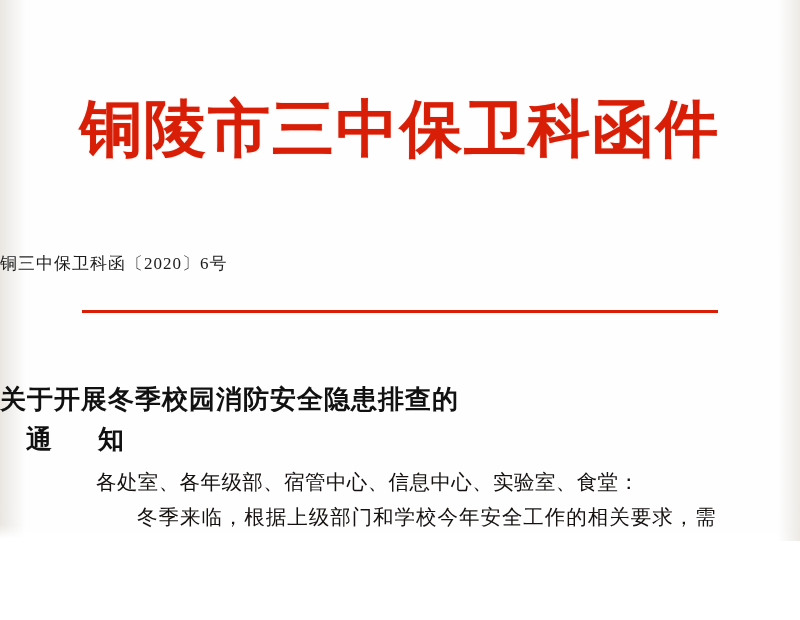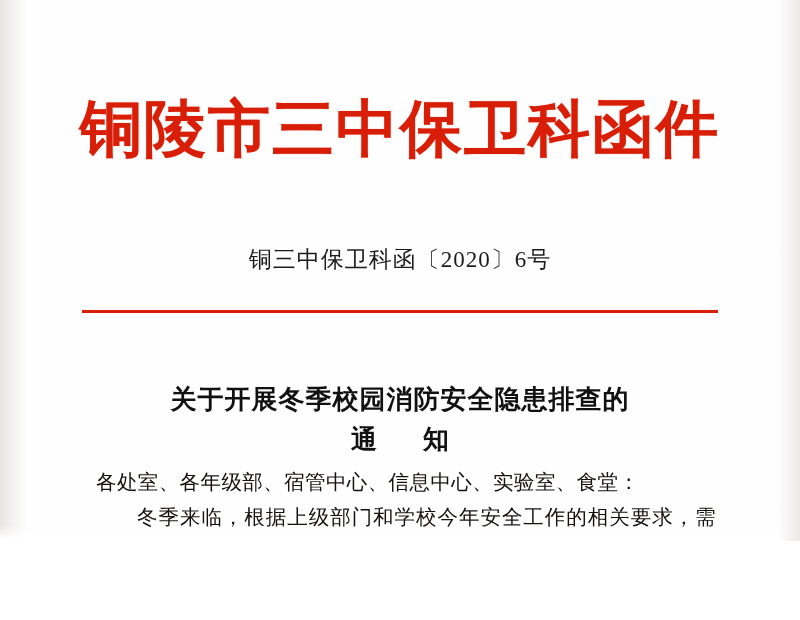--- a/index.html
+++ b/index.html
@@ -48,53 +48,54 @@
     font-family: "DejaVu Serif", "Liberation Serif", serif;
     font-weight: bold;
     font-size: 62px;
     letter-spacing: 2px;
     line-height: 1.05;
     white-space: nowrap;
     text-shadow: 0 0 1px rgba(216,30,6,0.55);
   }
   .docnumber {
     position: absolute;
-    top: 244px;
+    top: 252px;
     left: 0;
     width: 100%;
-    text-align: center;
-    font-size: 23px;
+    text-align: left;
+    font-size: 17px;
     color: #1c1c1c;
     letter-spacing: 1px;
     white-space: nowrap;
   }
   .redrule {
     position: absolute;
     top: 310px;
     left: 82px;
     width: 636px;
     height: 3px;
     background: #d81e06;
   }
   .title {
     position: absolute;
     top: 380px;
     left: 0;
     width: 100%;
-    text-align: center;
+    text-align: left;
     font-size: 26px;
     font-weight: bold;
     color: #111111;
     letter-spacing: 1px;
     line-height: 1.55;
   }
   .title .line2 {
     display: block;
     letter-spacing: 10px;
     padding-left: 10px;
+    margin-left: 16px;
   }
   .bodytext {
     position: absolute;
     top: 466px;
     left: 92px;
     width: 624px;
     font-size: 20.5px;
     color: #14110f;
     line-height: 1.62;
     letter-spacing: 0.4px;

